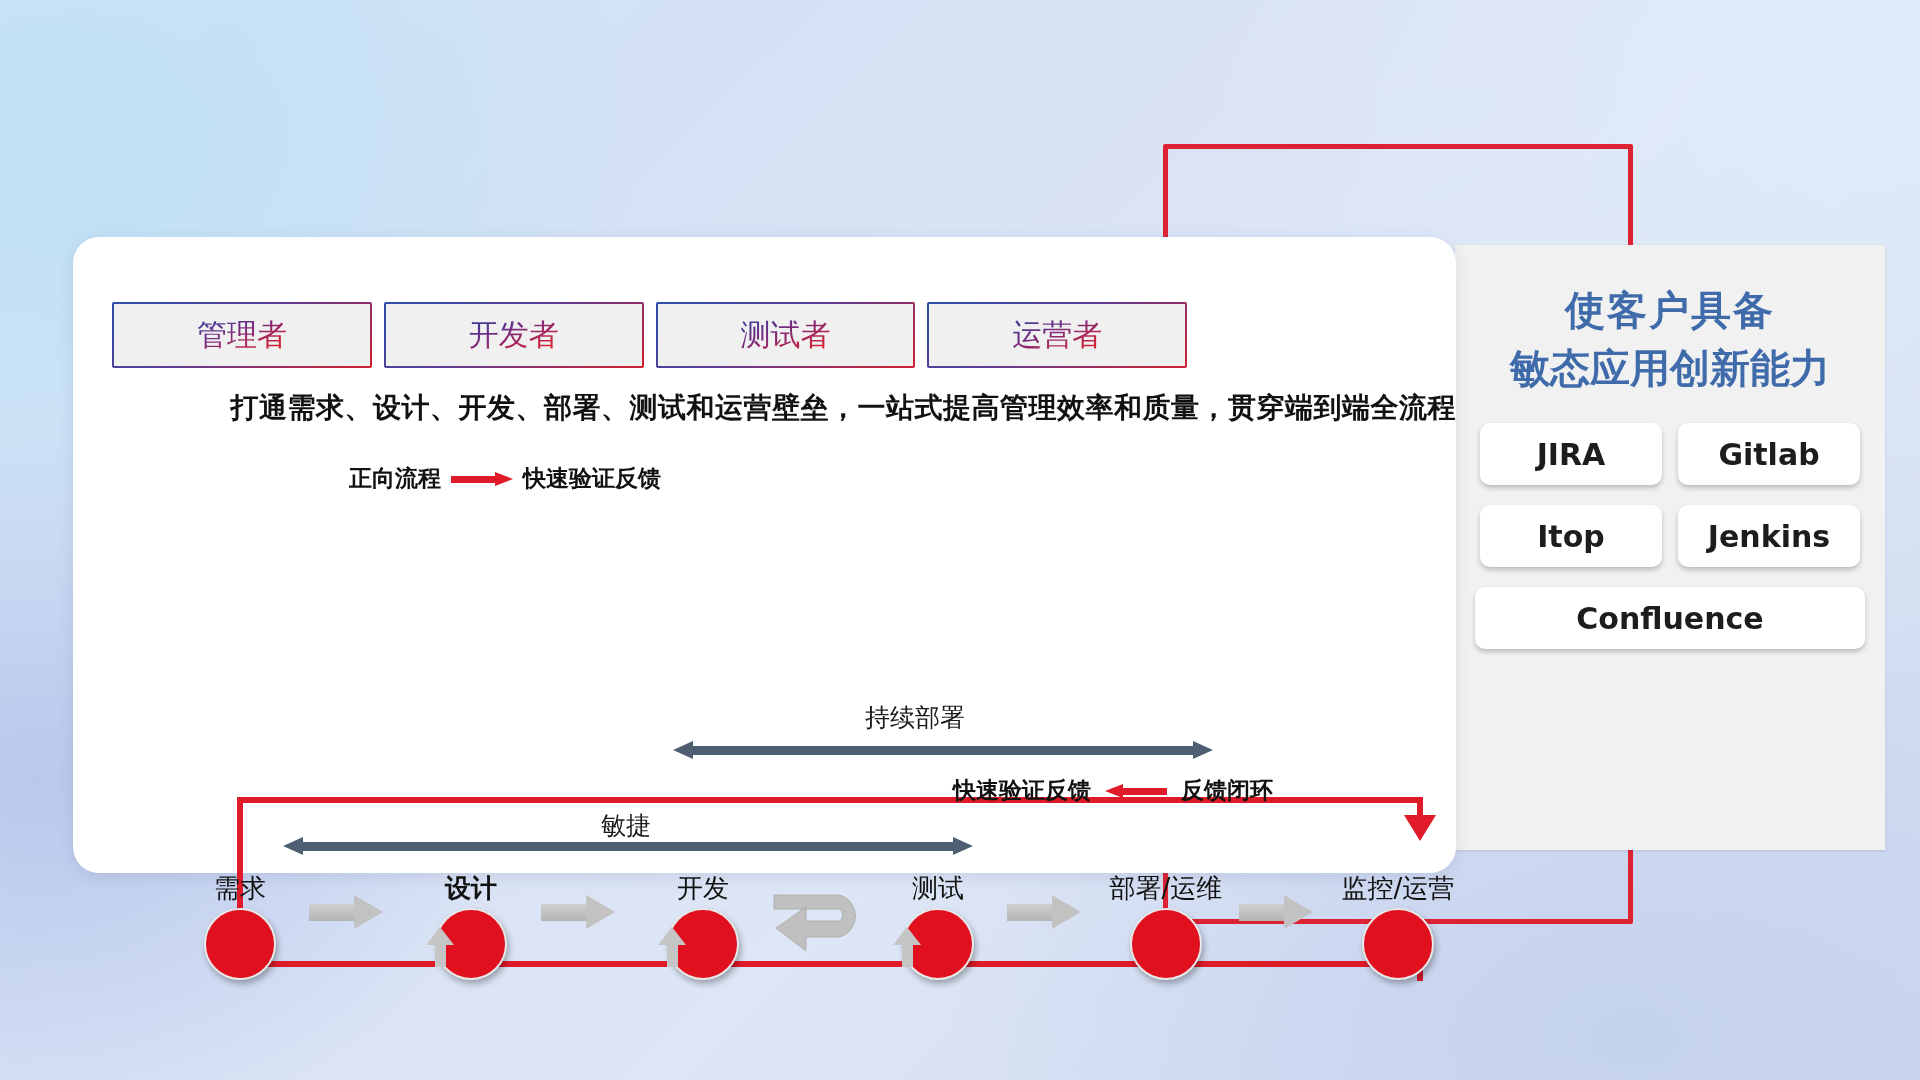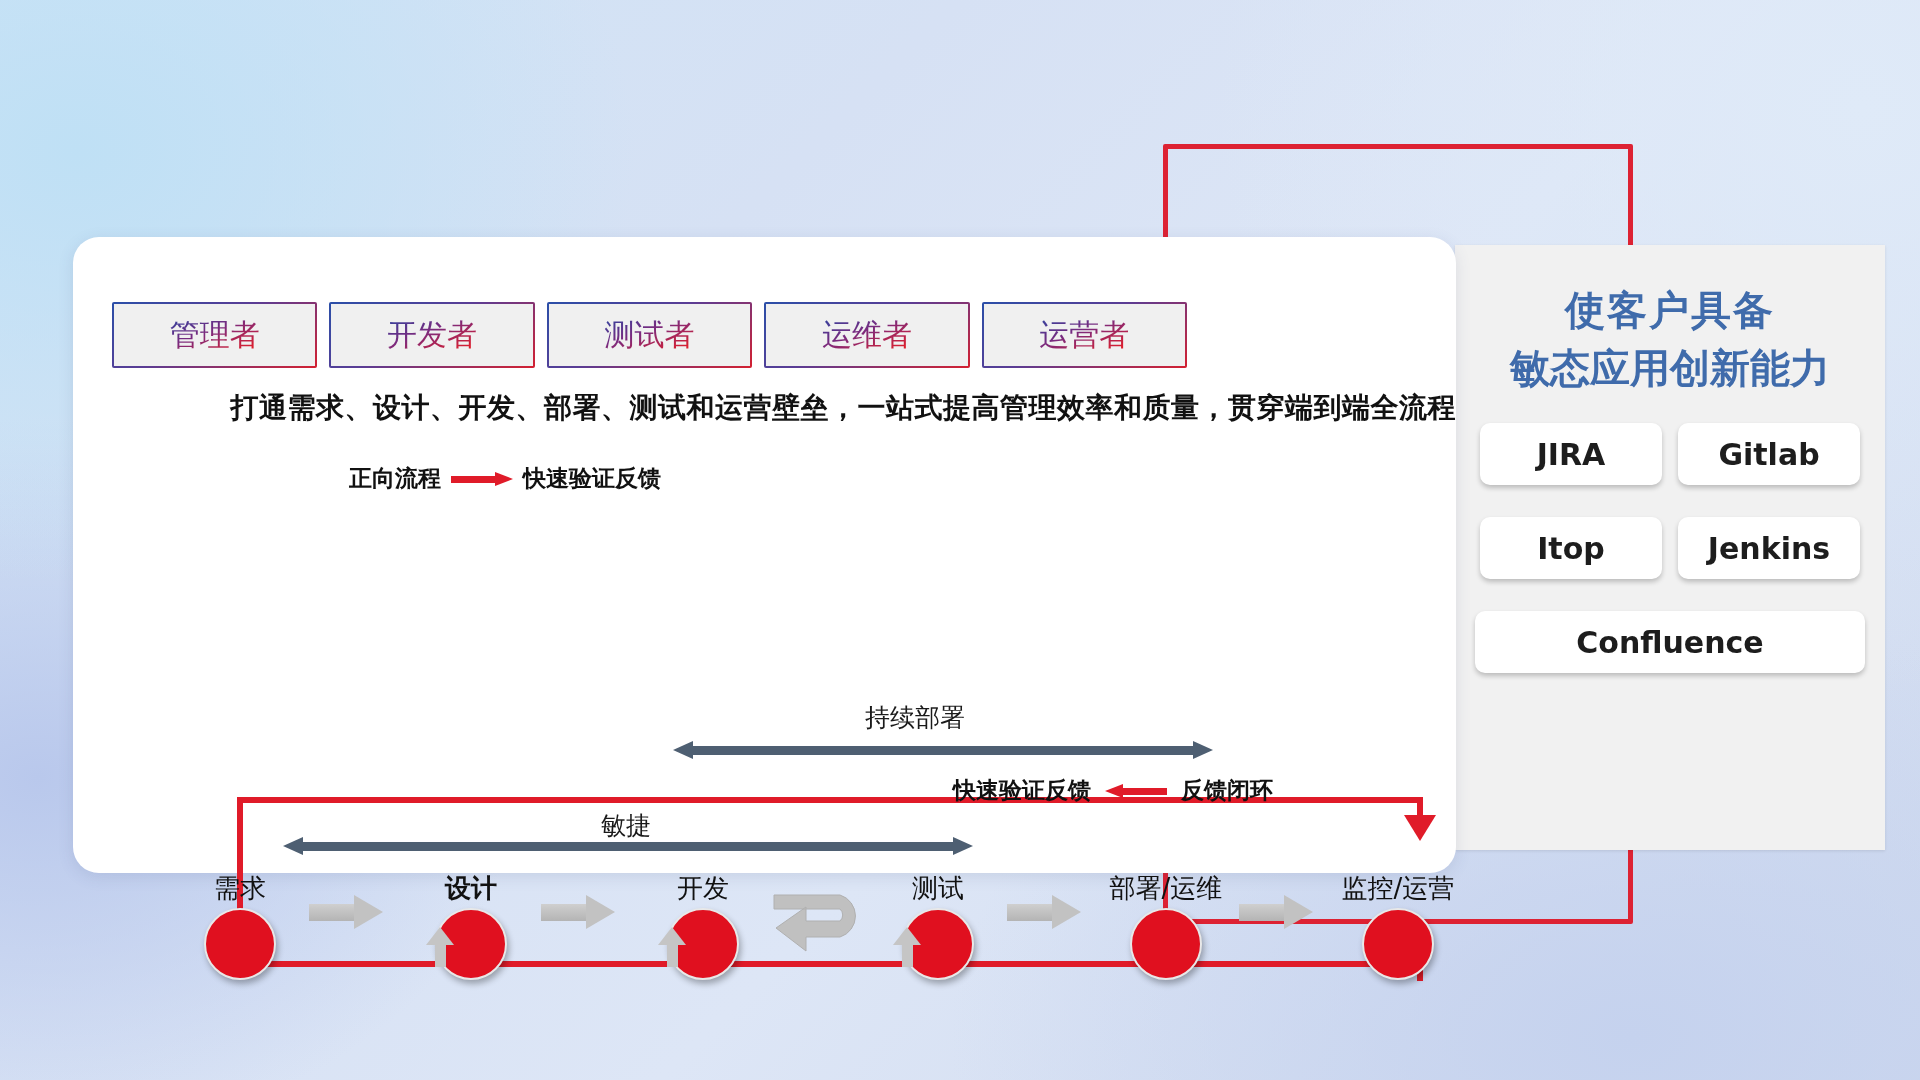--- a/index.html
+++ b/index.html
@@ -44,21 +44,21 @@
     font-size: 40px;
     font-weight: 700;
     letter-spacing: 2px;
     line-height: 1.45;
   }
   .tools-title .line2 { letter-spacing: 0px; }
   .tool-grid {
     margin-top: 26px;
     display: flex;
     flex-wrap: wrap;
-    gap: 32px 16px;
+    gap: 20px 16px;
     justify-content: center;
   }
   .tool-btn {
     background: #fff;
     border-radius: 10px;
     height: 62px;
     width: 182px;
     display: flex;
     align-items: center;
     justify-content: center;
@@ -333,23 +333,20 @@
     <div class="role-box">
       <span class="role-label">管理者</span>
     </div>
     <div class="role-box">
       <span class="role-label">开发者</span>
     </div>
     <div class="role-box">
       <span class="role-label">测试者</span>
     </div>
     <div class="role-box">
-      <span class="role-label">运维者</span>
-    </div>
-    <div class="role-box">
       <span class="role-label">运营者</span>
     </div>
   </div>
 
   <div class="desc-line">打通需求、设计、开发、部署、测试和运营壁垒，一站式提高管理效率和质量，贯穿端到端全流程</div>
 
   <div class="legend-forward">
     <span>正向流程</span>
     <span class="arrow-red-right"></span>
     <span>快速验证反馈</span>

